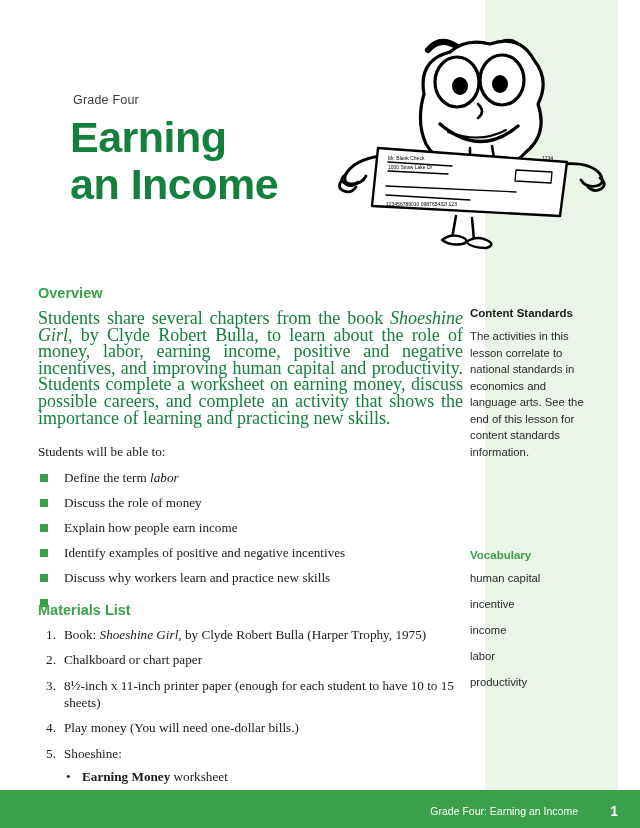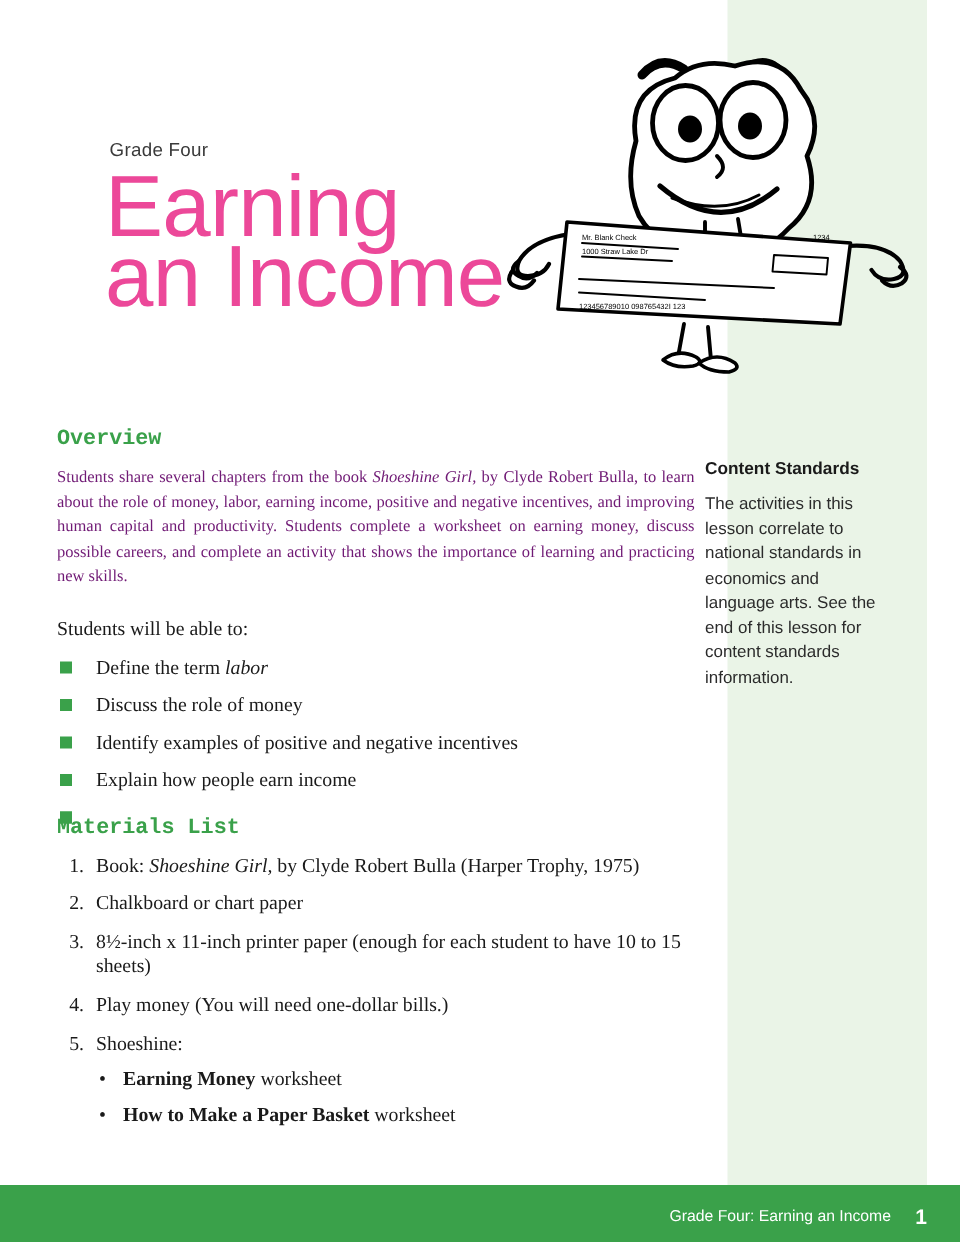--- a/index.html
+++ b/index.html
@@ -50,55 +50,55 @@
     font-family: "Liberation Sans", sans-serif;
     font-size: 12.5px;
     color: #3a3a3a;
     letter-spacing: 0.2px;
   }
   .title {
     position: absolute;
     left: 70px;
     top: 114px;
     font-family: "Liberation Sans", sans-serif;
-    font-size: 58px;
+    font-size: 43px;
     line-height: 47px;
-    color: #ec4899;
-    font-weight: 400;
+    color: #15803d;
+    font-weight: 700;
     letter-spacing: -0.5px;
   }
 
   
   .mascot {
     position: absolute;
     left: 320px;
     top: 20px;
     width: 300px;
     height: 230px;
   }
 
   
   .main {
     position: absolute;
     left: 38px;
     top: 285px;
     width: 425px;
   }
   h2.section {
-    font-family: Liberation Mono, monospace;
+    font-family: Liberation Sans, sans-serif;
     font-size: 14.5px;
     color: #3aa14a;
     font-weight: bold;
     margin: 0 0 9px 0;
   }
   .body-text {
     font-family: "Liberation Serif", serif;
-    font-size: 11px;
+    font-size: 18px;
     line-height: 16.6px;
-    color: #701a75;
+    color: #15803d;
     margin: 0 0 18px 0;
     text-align: justify;
   }
   .lead-in {
     font-family: "Liberation Serif", serif;
     font-size: 13.2px;
     line-height: 16.6px;
     color: #1a1a1a;
     margin: 0 0 9px 0;
   }
@@ -211,21 +211,21 @@
   .footer-bar {
     position: absolute;
     left: 0;
     bottom: 0;
     width: 640px;
     height: 38px;
     background: #3aa14a;
   }
   .footer-text {
     position: absolute;
-    right: 46px;
+    right: 62px;
     bottom: 11px;
     font-family: "Liberation Sans", sans-serif;
     font-size: 10.5px;
     color: #ffffff;
   }
   .footer-page {
     position: absolute;
     right: 22px;
     bottom: 9px;
     font-family: "Liberation Sans", sans-serif;
@@ -304,23 +304,23 @@
     <div class="section-block">
       <h2 class="section">Overview</h2>
       <p class="body-text"><span>Students share several chapters from the book </span><span class="ital">Shoeshine Girl,</span><span> by Clyde Robert Bulla, to learn about the role of money, labor, earning income, positive and negative incentives, and improving human capital and productivity. Students complete a worksheet on earning money, discuss possible careers, and complete an activity that shows the importance of learning and practicing new skills.</span></p>
     </div>
 
     <div class="section-block">
       <p class="lead-in">Students will be able to:</p>
       <ul class="bullets">
         <li><span class="sq"></span><span>Define the term </span><span class="ital">labor</span></li>
         <li><span class="sq"></span><span>Discuss the role of money</span></li>
+        <li><span class="sq"></span><span>Explain how people earn income</span></li>
         <li><span class="sq"></span><span>Identify examples of positive and negative incentives</span></li>
-        <li><span class="sq"></span><span>Explain how people earn income</span></li>
-        <li><span class="sq"></span></li>
+        <li><span class="sq"></span><span>Discuss why workers learn and practice new skills</span></li>
         <li><span class="sq"></span></li>
       </ul>
     </div>
 
     <div class="section-block">
       <h2 class="section">Materials List</h2>
       <ol class="materials">
         <li>
           <span class="num">1.</span><span>Book: </span><span class="ital">Shoeshine Girl,</span><span> by Clyde Robert Bulla (Harper Trophy, 1975)</span>
         </li>
@@ -343,19 +343,29 @@
       </ol>
     </div>
 
   </div>
 
   <div class="side" style="left:470px; top:307px;">
     <h3 class="side-head">Content Standards</h3>
     <p class="side-text">The activities in this lesson correlate to national standards in economics and language arts. See the end of this lesson for content standards information.</p>
   </div>
 
+  <div class="side" style="left:470px; top:549px;">
+    <h3 class="side-head green">Vocabulary</h3>
+    <ul class="vocab-list">
+      <li>human capital</li>
+      <li>incentive</li>
+      <li>income</li>
+      <li>labor</li>
+      <li>productivity</li>
+    </ul>
+  </div>
 
   <div class="footer-bar">
     <div class="footer-text">Grade Four: Earning an Income</div>
     <div class="footer-page">1</div>
   </div>
 
 </div>
 
 </body></html>

